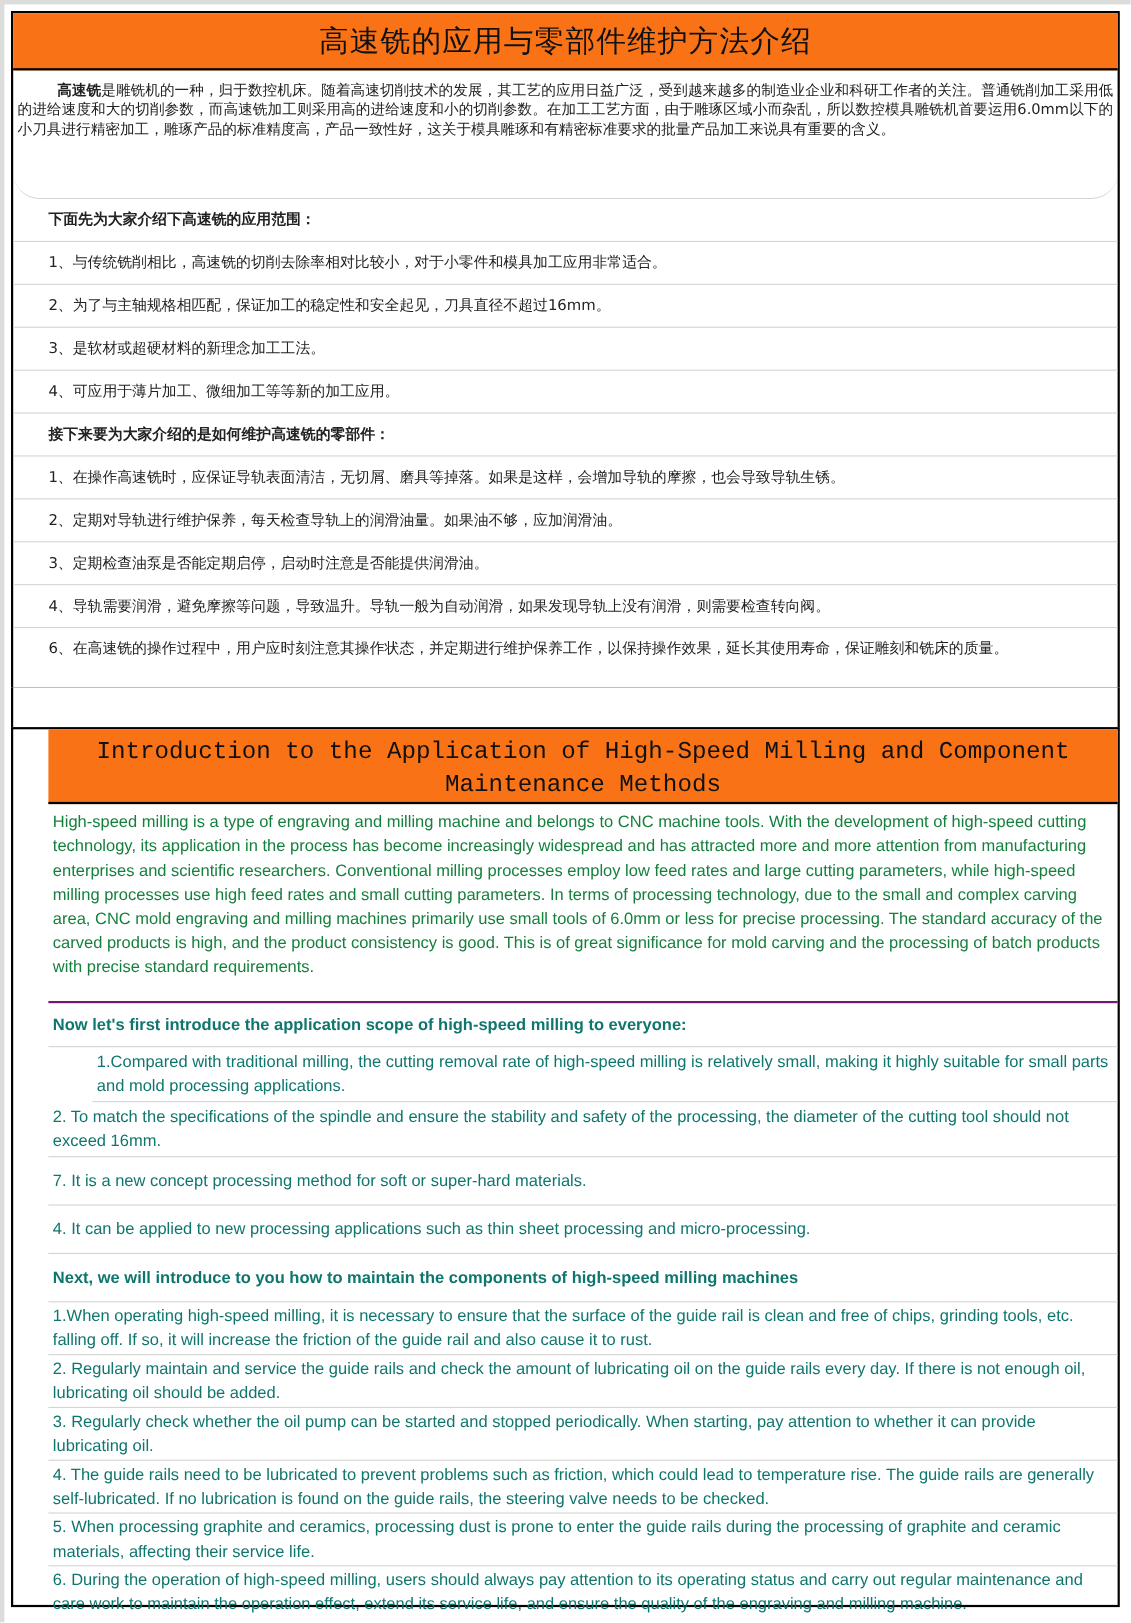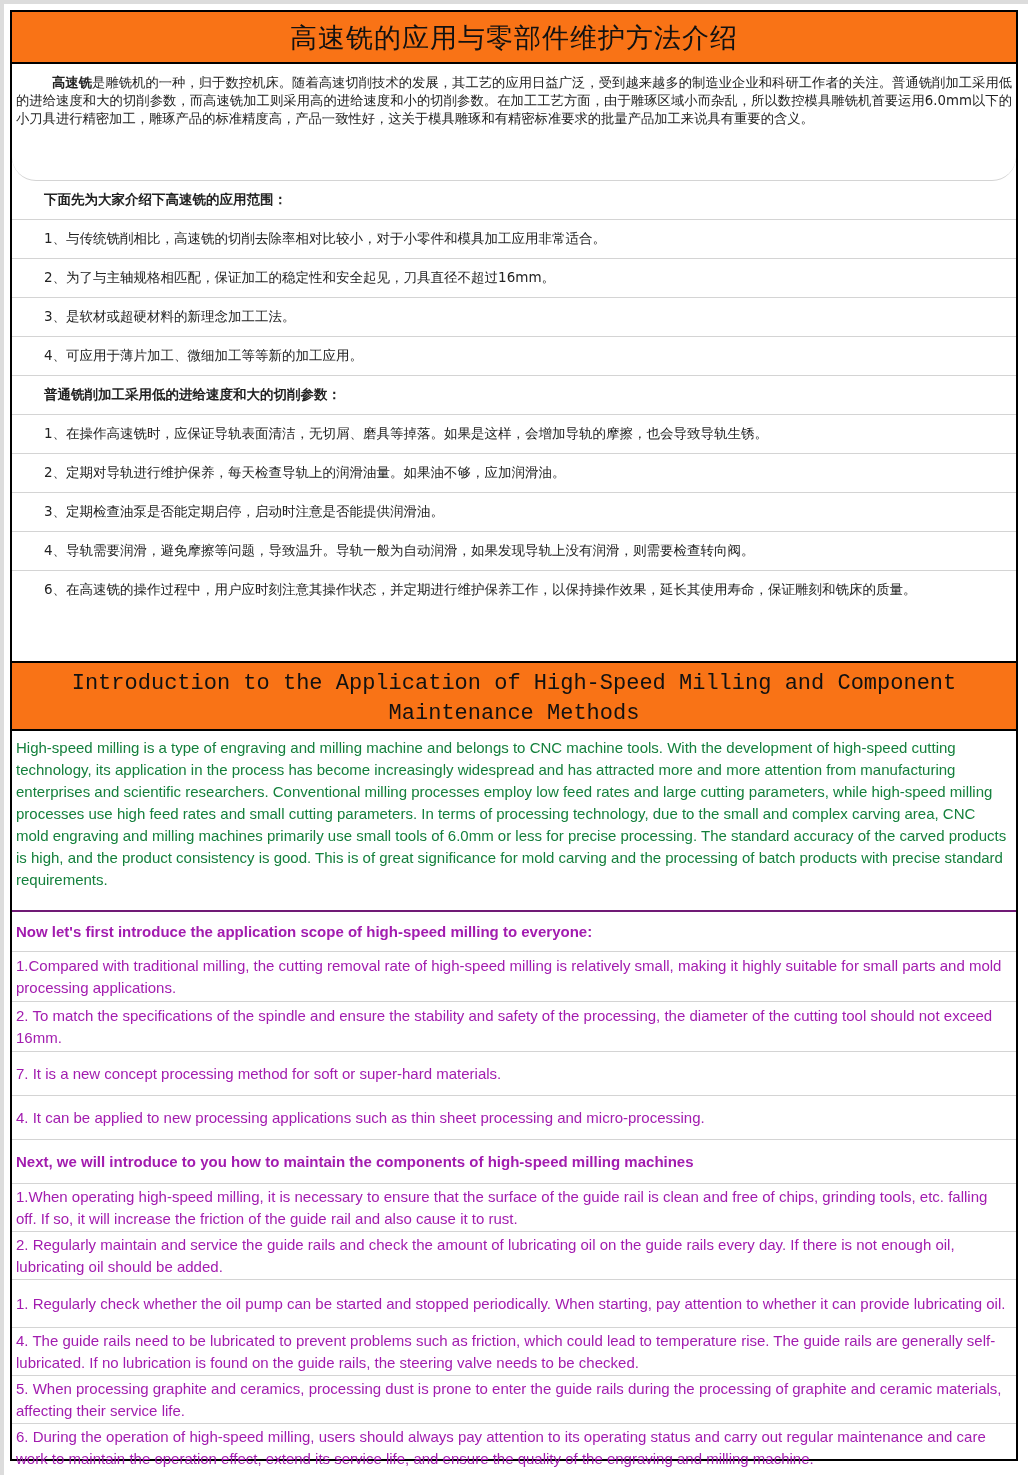--- a/index.html
+++ b/index.html
@@ -13,21 +13,21 @@
     }
     .table {
       position: absolute; left: 10px; width: 1008px; box-sizing: border-box;
       border: 2px solid #000; background: #fff;
     }
     .cn-table { top: 10px; height: 617px; }
     .gap-row {
       position: absolute; left: 10px; top: 625px; width: 1008px; height: 38px;
       border-left: 2px solid #000; border-right: 2px solid #000; box-sizing: border-box; background:#fff;
     }
-    .en-table { top: 661px; height: 800px; }
+    .en-table { top: 661px; height: 800px; padding-left: 32px; }
     .title-cell {
       background: #f97316; border-bottom: 2px solid #000; text-align: center; color: #111;
       box-sizing: border-box;
     }
     .cn-title {
       height: 52px; line-height: 52px; font-family: "DejaVu Serif", serif; font-size: 27px; letter-spacing: 1px;
     }
     .en-title {
       height: 68px; padding-top: 6px; font-family: "Liberation Mono", monospace; font-size: 22px; line-height: 30px;
     }
@@ -36,21 +36,21 @@
       color: #222;
     }
     .row:last-child { border-bottom: none; }
     .cn-row { font-family: "DejaVu Sans", sans-serif; font-size: 13.5px; padding-left: 32px; }
     .cn-row.heading { font-weight: bold; font-family: "DejaVu Serif", serif; }
     .cn-intro {
       font-family: "DejaVu Sans", sans-serif; font-size: 13.3px; line-height: 18px; padding: 10px 4px 9px 4px;
       border-bottom: 1px solid #d4d4d4; color: #222; text-align: justify; border-radius: 24px;
     }
     .cn-intro b { font-family: "DejaVu Serif", serif; }
-    .en-row { font-family: "Liberation Sans", sans-serif; font-size: 15px; line-height: 22px; padding: 0 4px; color:#a21caf; }
+    .en-row { font-family: "Liberation Sans", sans-serif; font-size: 15px; line-height: 22px; padding: 0 4px; color:#0f766e; }
     .en-row.heading { font-weight: bold; }
     .en-intro {
       font-family: "Liberation Sans", sans-serif; font-size: 15px; line-height: 22px; padding: 6px 4px 7px 4px;
       border-bottom: 2px solid #701a75; color: #15803d;
     }
     .indent { display:inline-block; width: 36px; }
   </style>
 </head>
 <body>
 
@@ -59,38 +59,38 @@
 <div class="table cn-table">
   <div class="title-cell cn-title">高速铣的应用与零部件维护方法介绍</div>
   <div class="cn-intro" style="height:97px;">
     <span class="indent"></span><b>高速铣</b><span>是雕铣机的一种，归于数控机床。随着高速切削技术的发展，其工艺的应用日益广泛，受到越来越多的制造业企业和科研工作者的关注。普通铣削加工采用低的进给速度和大的切削参数，而高速铣加工则采用高的进给速度和小的切削参数。在加工工艺方面，由于雕琢区域小而杂乱，所以数控模具雕铣机首要运用6.0mm以下的小刀具进行精密加工，雕琢产品的标准精度高，产品一致性好，这关于模具雕琢和有精密标准要求的批量产品加工来说具有重要的含义。</span>
   </div>
   <div class="row cn-row heading" style="height:39px;">下面先为大家介绍下高速铣的应用范围：</div>
   <div class="row cn-row" style="height:39px;">1、与传统铣削相比，高速铣的切削去除率相对比较小，对于小零件和模具加工应用非常适合。</div>
   <div class="row cn-row" style="height:39px;">2、为了与主轴规格相匹配，保证加工的稳定性和安全起见，刀具直径不超过16mm。</div>
   <div class="row cn-row" style="height:39px;">3、是软材或超硬材料的新理念加工工法。</div>
   <div class="row cn-row" style="height:39px;">4、可应用于薄片加工、微细加工等等新的加工应用。</div>
-  <div class="row cn-row heading" style="height:39px;">普通铣削加工采用低的进给速度和大的切削参数：</div>
+  <div class="row cn-row heading" style="height:39px;">接下来要为大家介绍的是如何维护高速铣的零部件：</div>
   <div class="row cn-row" style="height:39px;">1、在操作高速铣时，应保证导轨表面清洁，无切屑、磨具等掉落。如果是这样，会增加导轨的摩擦，也会导致导轨生锈。</div>
   <div class="row cn-row" style="height:39px;">2、定期对导轨进行维护保养，每天检查导轨上的润滑油量。如果油不够，应加润滑油。</div>
   <div class="row cn-row" style="height:39px;">3、定期检查油泵是否能定期启停，启动时注意是否能提供润滑油。</div>
   <div class="row cn-row" style="height:39px;">4、导轨需要润滑，避免摩擦等问题，导致温升。导轨一般为自动润滑，如果发现导轨上没有润滑，则需要检查转向阀。</div>
   <div class="row cn-row" style="height:37px;">6、在高速铣的操作过程中，用户应时刻注意其操作状态，并定期进行维护保养工作，以保持操作效果，延长其使用寿命，保证雕刻和铣床的质量。</div>
 </div>
 
 <div class="gap-row"></div>
 
 <div class="table en-table">
   <div class="title-cell en-title">Introduction to the Application of High-Speed Milling and Component Maintenance Methods</div>
   <div class="en-intro" style="height:166px;">High-speed milling is a type of engraving and milling machine and belongs to CNC machine tools. With the development of high-speed cutting technology, its application in the process has become increasingly widespread and has attracted more and more attention from manufacturing enterprises and scientific researchers. Conventional milling processes employ low feed rates and large cutting parameters, while high-speed milling processes use high feed rates and small cutting parameters. In terms of processing technology, due to the small and complex carving area, CNC mold engraving and milling machines primarily use small tools of 6.0mm or less for precise processing. The standard accuracy of the carved products is high, and the product consistency is good. This is of great significance for mold carving and the processing of batch products with precise standard requirements.</div>
   <div class="row en-row heading" style="height:40px;">Now let's first introduce the application scope of high-speed milling to everyone:</div>
-  <div class="row en-row" style="height:50px;">1.Compared with traditional milling, the cutting removal rate of high-speed milling is relatively small, making it highly suitable for small parts and mold processing applications.</div>
+  <div class="row en-row" style="height:50px;margin-left:40px;">1.Compared with traditional milling, the cutting removal rate of high-speed milling is relatively small, making it highly suitable for small parts and mold processing applications.</div>
   <div class="row en-row" style="height:50px;">2. To match the specifications of the spindle and ensure the stability and safety of the processing, the diameter of the cutting tool should not exceed 16mm.</div>
   <div class="row en-row" style="height:44px;">7. It is a new concept processing method for soft or super-hard materials.</div>
   <div class="row en-row" style="height:44px;">4. It can be applied to new processing applications such as thin sheet processing and micro-processing.</div>
   <div class="row en-row heading" style="height:44px;">Next, we will introduce to you how to maintain the components of high-speed milling machines</div>
   <div class="row en-row" style="height:48px;">1.When operating high-speed milling, it is necessary to ensure that the surface of the guide rail is clean and free of chips, grinding tools, etc. falling off. If so, it will increase the friction of the guide rail and also cause it to rust.</div>
   <div class="row en-row" style="height:48px;">2. Regularly maintain and service the guide rails and check the amount of lubricating oil on the guide rails every day. If there is not enough oil, lubricating oil should be added.</div>
-  <div class="row en-row" style="height:48px;">1. Regularly check whether the oil pump can be started and stopped periodically. When starting, pay attention to whether it can provide lubricating oil.</div>
+  <div class="row en-row" style="height:48px;">3. Regularly check whether the oil pump can be started and stopped periodically. When starting, pay attention to whether it can provide lubricating oil.</div>
   <div class="row en-row" style="height:48px;">4. The guide rails need to be lubricated to prevent problems such as friction, which could lead to temperature rise. The guide rails are generally self-lubricated. If no lubrication is found on the guide rails, the steering valve needs to be checked.</div>
   <div class="row en-row" style="height:48px;">5. When processing graphite and ceramics, processing dust is prone to enter the guide rails during the processing of graphite and ceramic materials, affecting their service life.</div>
   <div class="row en-row" style="height:48px;">6. During the operation of high-speed milling, users should always pay attention to its operating status and carry out regular maintenance and care work to maintain the operation effect, extend its service life, and ensure the quality of the engraving and milling machine.</div>
 </div>
 
 </body></html>

